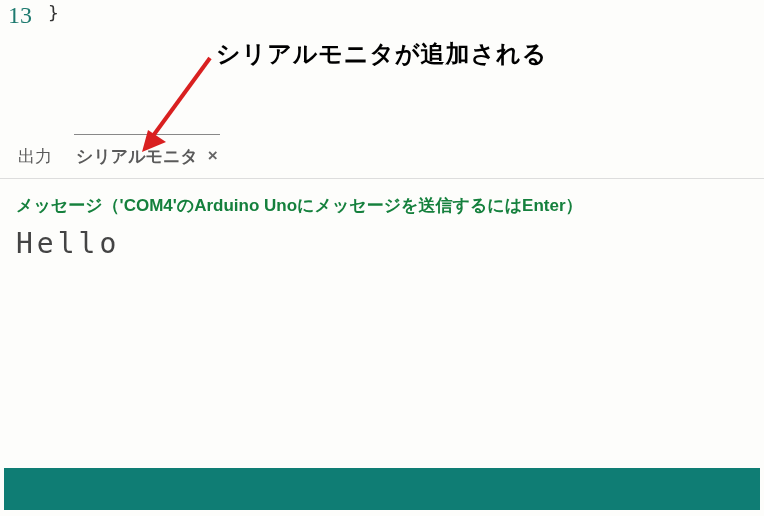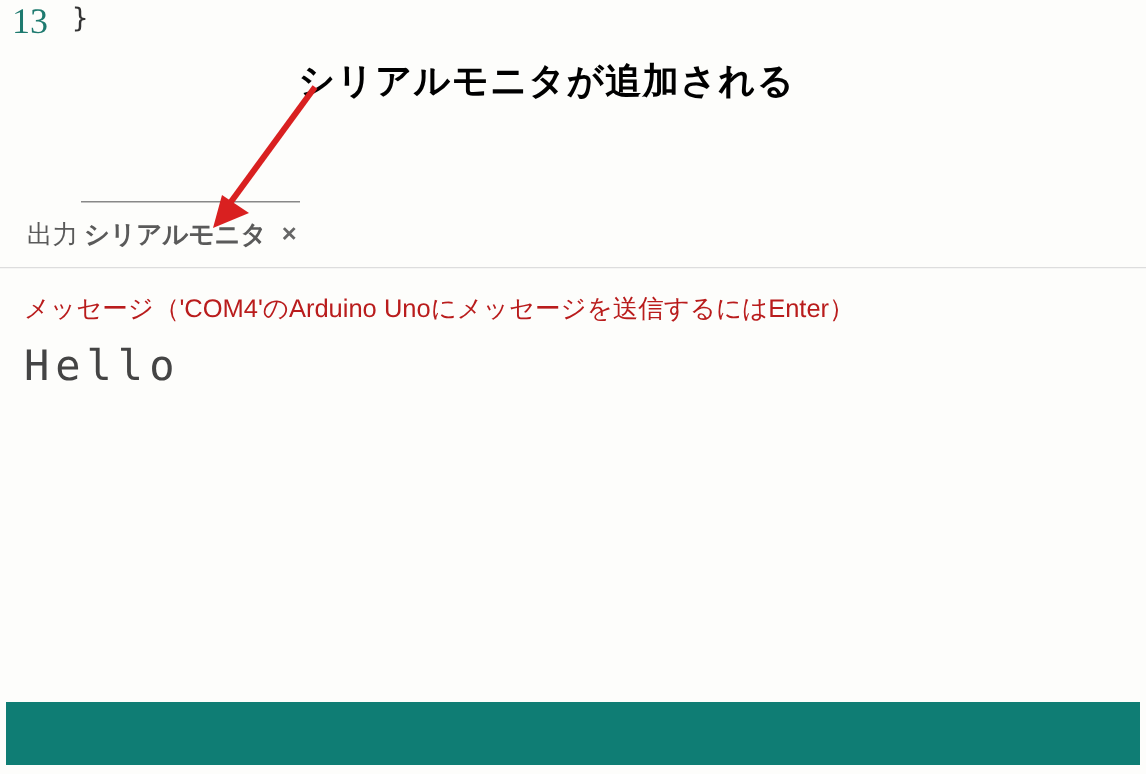--- a/index.html
+++ b/index.html
@@ -35,41 +35,42 @@
       padding-right: 16px;
     }
     .code-content {
       font-family: "Consolas", monospace;
       font-size: 18px;
       color: #333;
     }
     .annotation {
       position: absolute;
       top: 38px;
-      left: 199px;
+      left: 216px;
       font-size: 24px;
       font-weight: bold;
       color: #000;
       letter-spacing: 1px;
     }
     .arrow {
       position: absolute;
       top: 48px;
       left: 132px;
       width: 100px;
       height: 110px;
       pointer-events: none;
     }
     .tabs-bar {
       height: 45px;
       background: #fdfdfb;
       border-bottom: 1px solid #ddd;
       display: flex;
       align-items: center;
       padding-left: 16px;
+      gap: 20px;
     }
     .tab {
       font-size: 17px;
       color: #5a5a5a;
       display: flex;
       align-items: center;
       gap: 8px;
       padding: 10px 2px;
       cursor: pointer;
     }
@@ -84,23 +85,24 @@
       cursor: pointer;
       margin-left: 2px;
     }
     .monitor-panel {
       background: #fdfdfb;
     }
     .message-input-row {
       padding: 15px 16px 10px 16px;
     }
     .message-placeholder {
-      color: #b91c1c;
+      color: #15803d;
       font-size: 17px;
       width: 100%;
+      font-weight: bold;
     }
     .serial-output {
       padding: 0 16px;
       font-family: "Consolas", "MS Gothic", monospace;
       font-size: 28px;
       color: #444;
       letter-spacing: 4px;
     }
     .bottom-bar {
       position: absolute;

